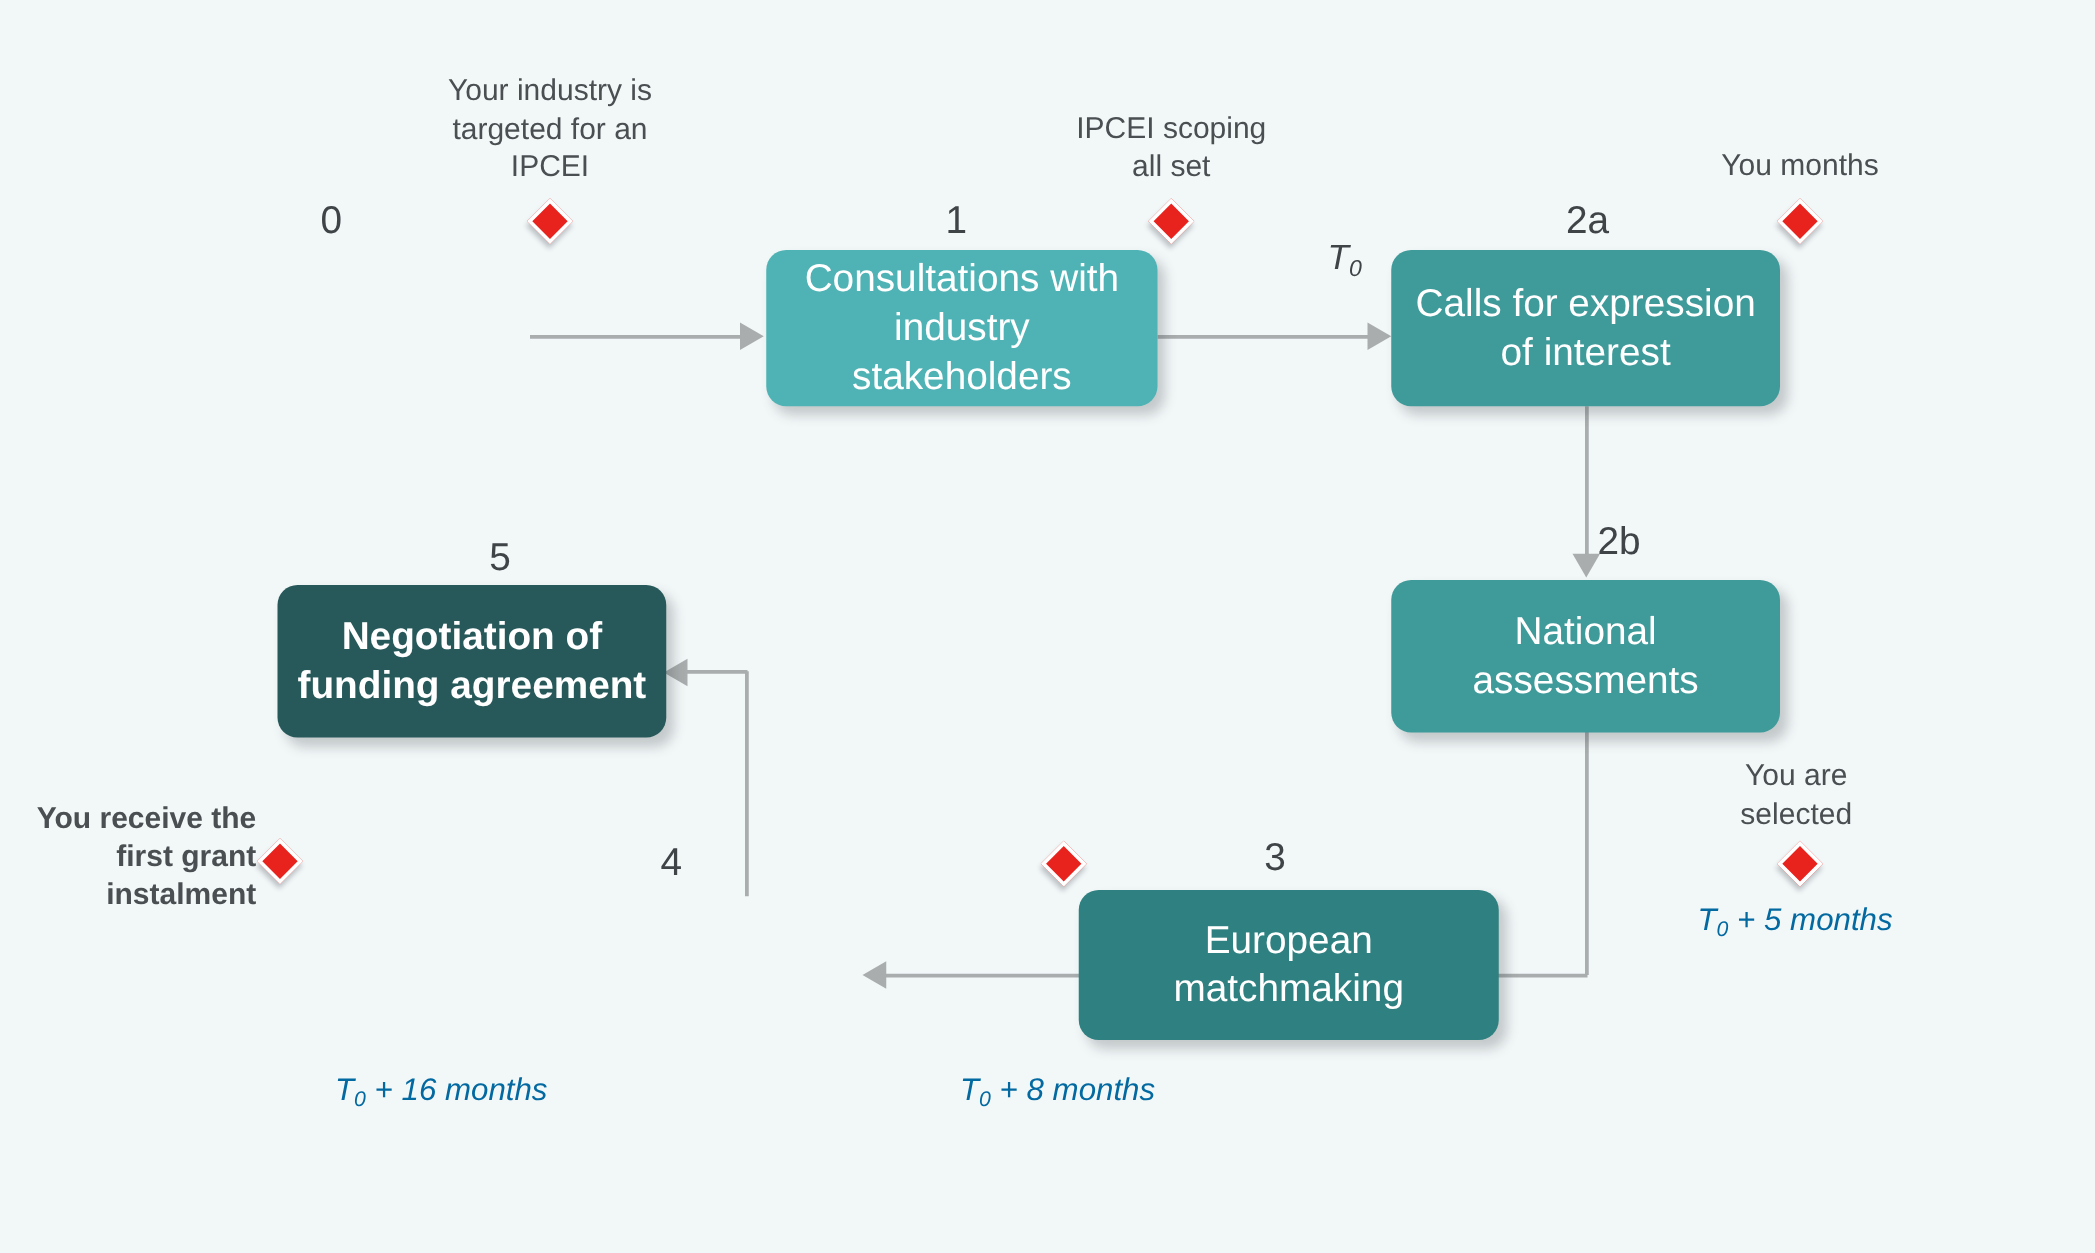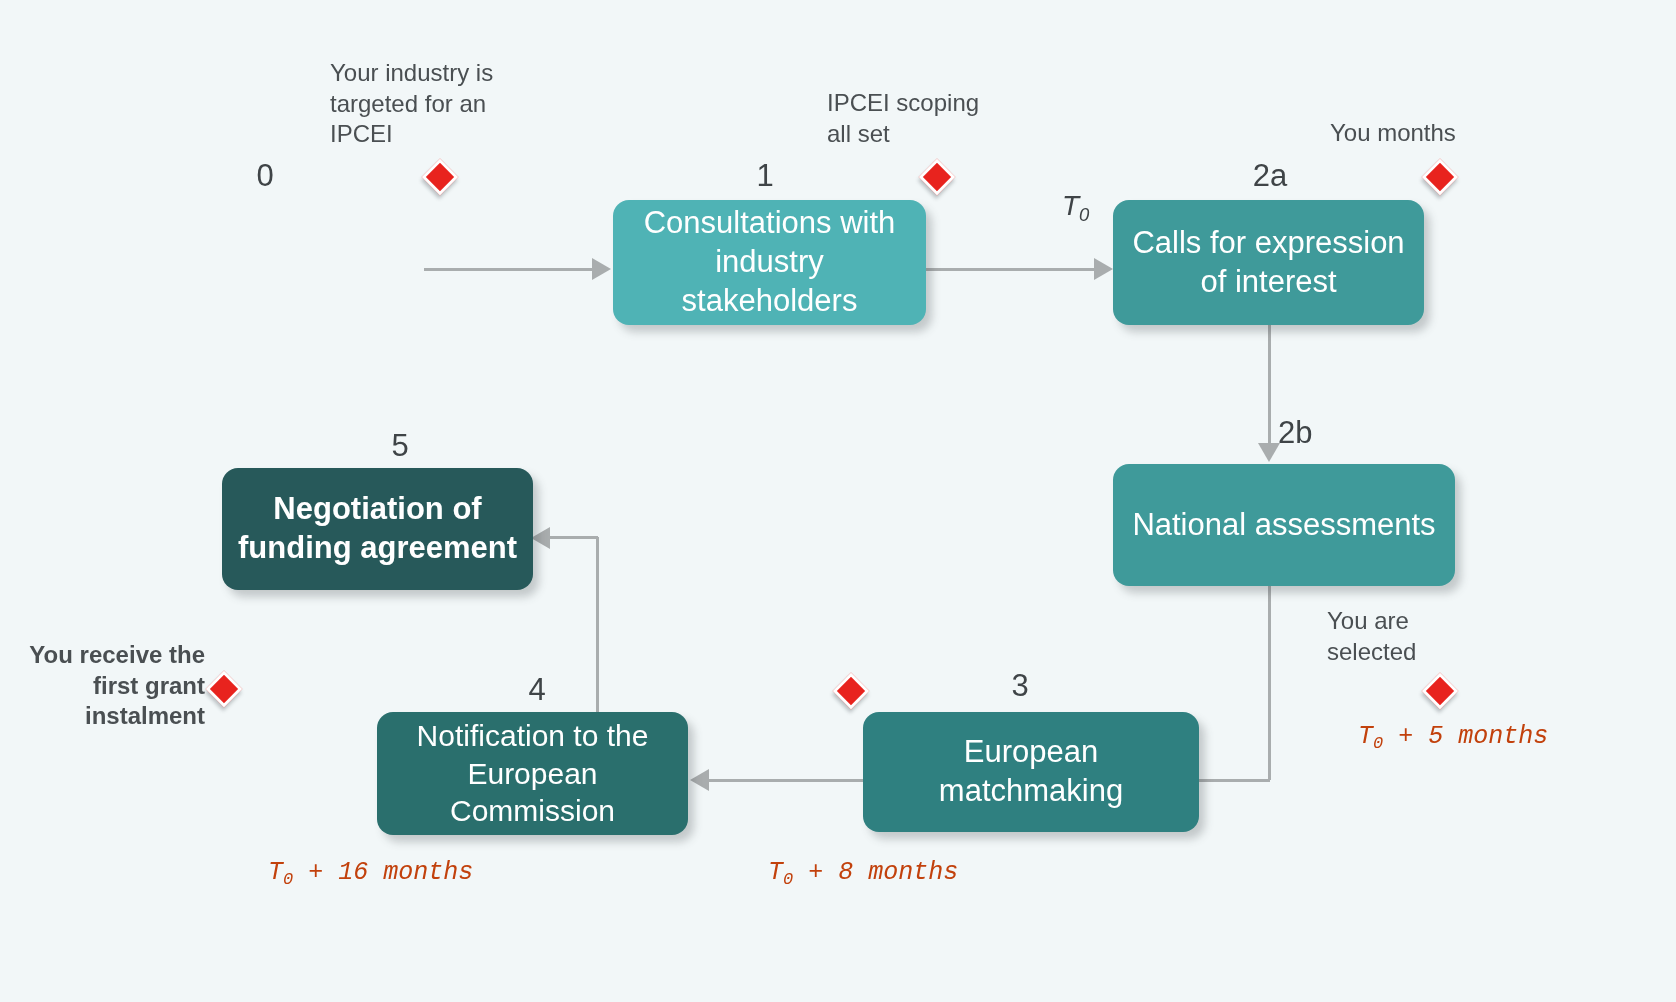--- a/index.html
+++ b/index.html
@@ -40,44 +40,43 @@
     text-align: center;
     white-space: nowrap;
   }
 
   
   .annot {
     position: absolute;
     font-size: 24px;
     color: #4a4f52;
     line-height: 1.28;
-    text-align: left;
+    text-align: center;
     white-space: pre-line;
   }
   .annot.right-al { text-align: right; font-weight: bold; }
 
   
   .diamond {
     position: absolute;
     width: 20px;
     height: 20px;
     background: #e8231e;
     transform: rotate(45deg);
     border: 3px solid #ffffff;
     box-shadow: 2px 3px 4px rgba(60,70,75,0.30);
   }
 
   
   .time-label {
     position: absolute;
     font-size: 25px;
     font-style: italic;
-    color: #c2410c;
+    color: #0369a1;
     white-space: nowrap;
-    font-family: Liberation Mono, monospace;
   }
   .time-label sub {
     font-size: 0.68em;
     font-style: italic;
     vertical-align: baseline;
     position: relative;
     top: 0.28em;
   }
   .t0-marker {
     position: absolute;
@@ -156,31 +155,28 @@
 
 
   <div class="node" style="left:613px; top:200px; width:313px; height:125px; background:#4fb3b5;">
     <span class="node-label">Consultations with industry stakeholders</span>
   </div>
 
   <div class="node" style="left:1113px; top:200px; width:311px; height:125px; background:#3f9a9a;">
     <span class="node-label">Calls for expression of interest</span>
   </div>
 
-  <div class="node" style="left:1113px; top:464px; width:342px; height:122px; background:#3f9a9a;">
+  <div class="node" style="left:1113px; top:464px; width:311px; height:122px; background:#3f9a9a;">
     <span class="node-label">National assessments</span>
   </div>
 
   <div class="node" style="left:863px; top:712px; width:336px; height:120px; background:#2f8080;">
     <span class="node-label">European matchmaking</span>
   </div>
 
-  <div class="node" style="left:377px; top:712px; width:311px; height:123px; background:#2a6f6d; font-size:30px;">
-    <span class="node-label">Notification to the European Commission</span>
-  </div>
 
   <div class="node" style="left:222px; top:468px; width:311px; height:122px; background:#27595a;font-weight:bold;">
     <span class="node-label">Negotiation of funding agreement</span>
   </div>
 
   <div class="annot" style="left:330px; top:58px; width:220px;">Your industry is
 targeted for an
 IPCEI</div>
   <div class="diamond" style="left:427px; top:164px;"></div>
 

